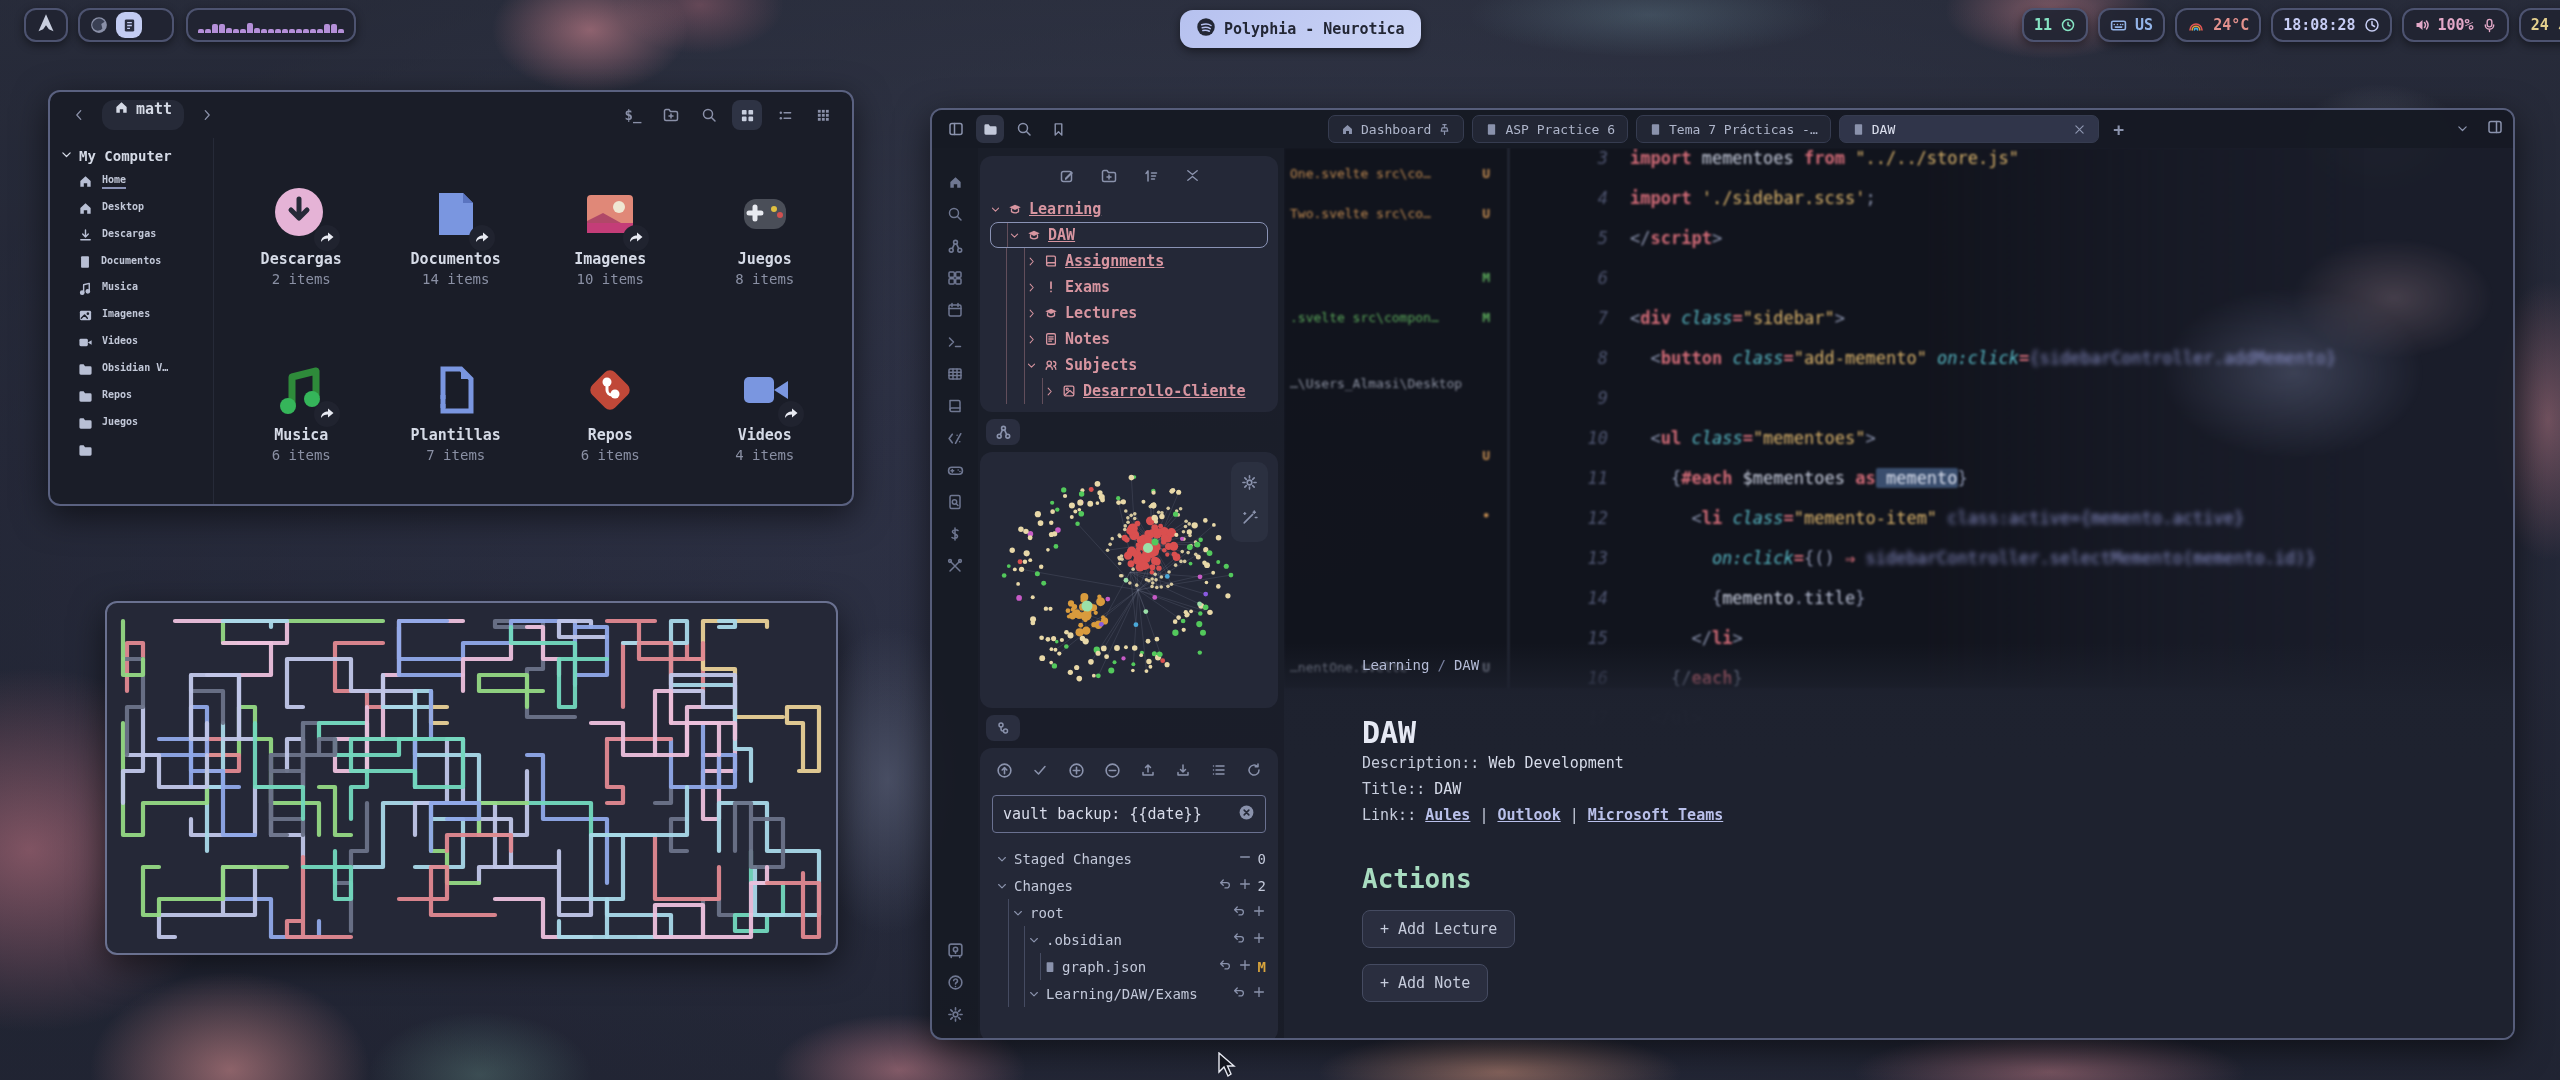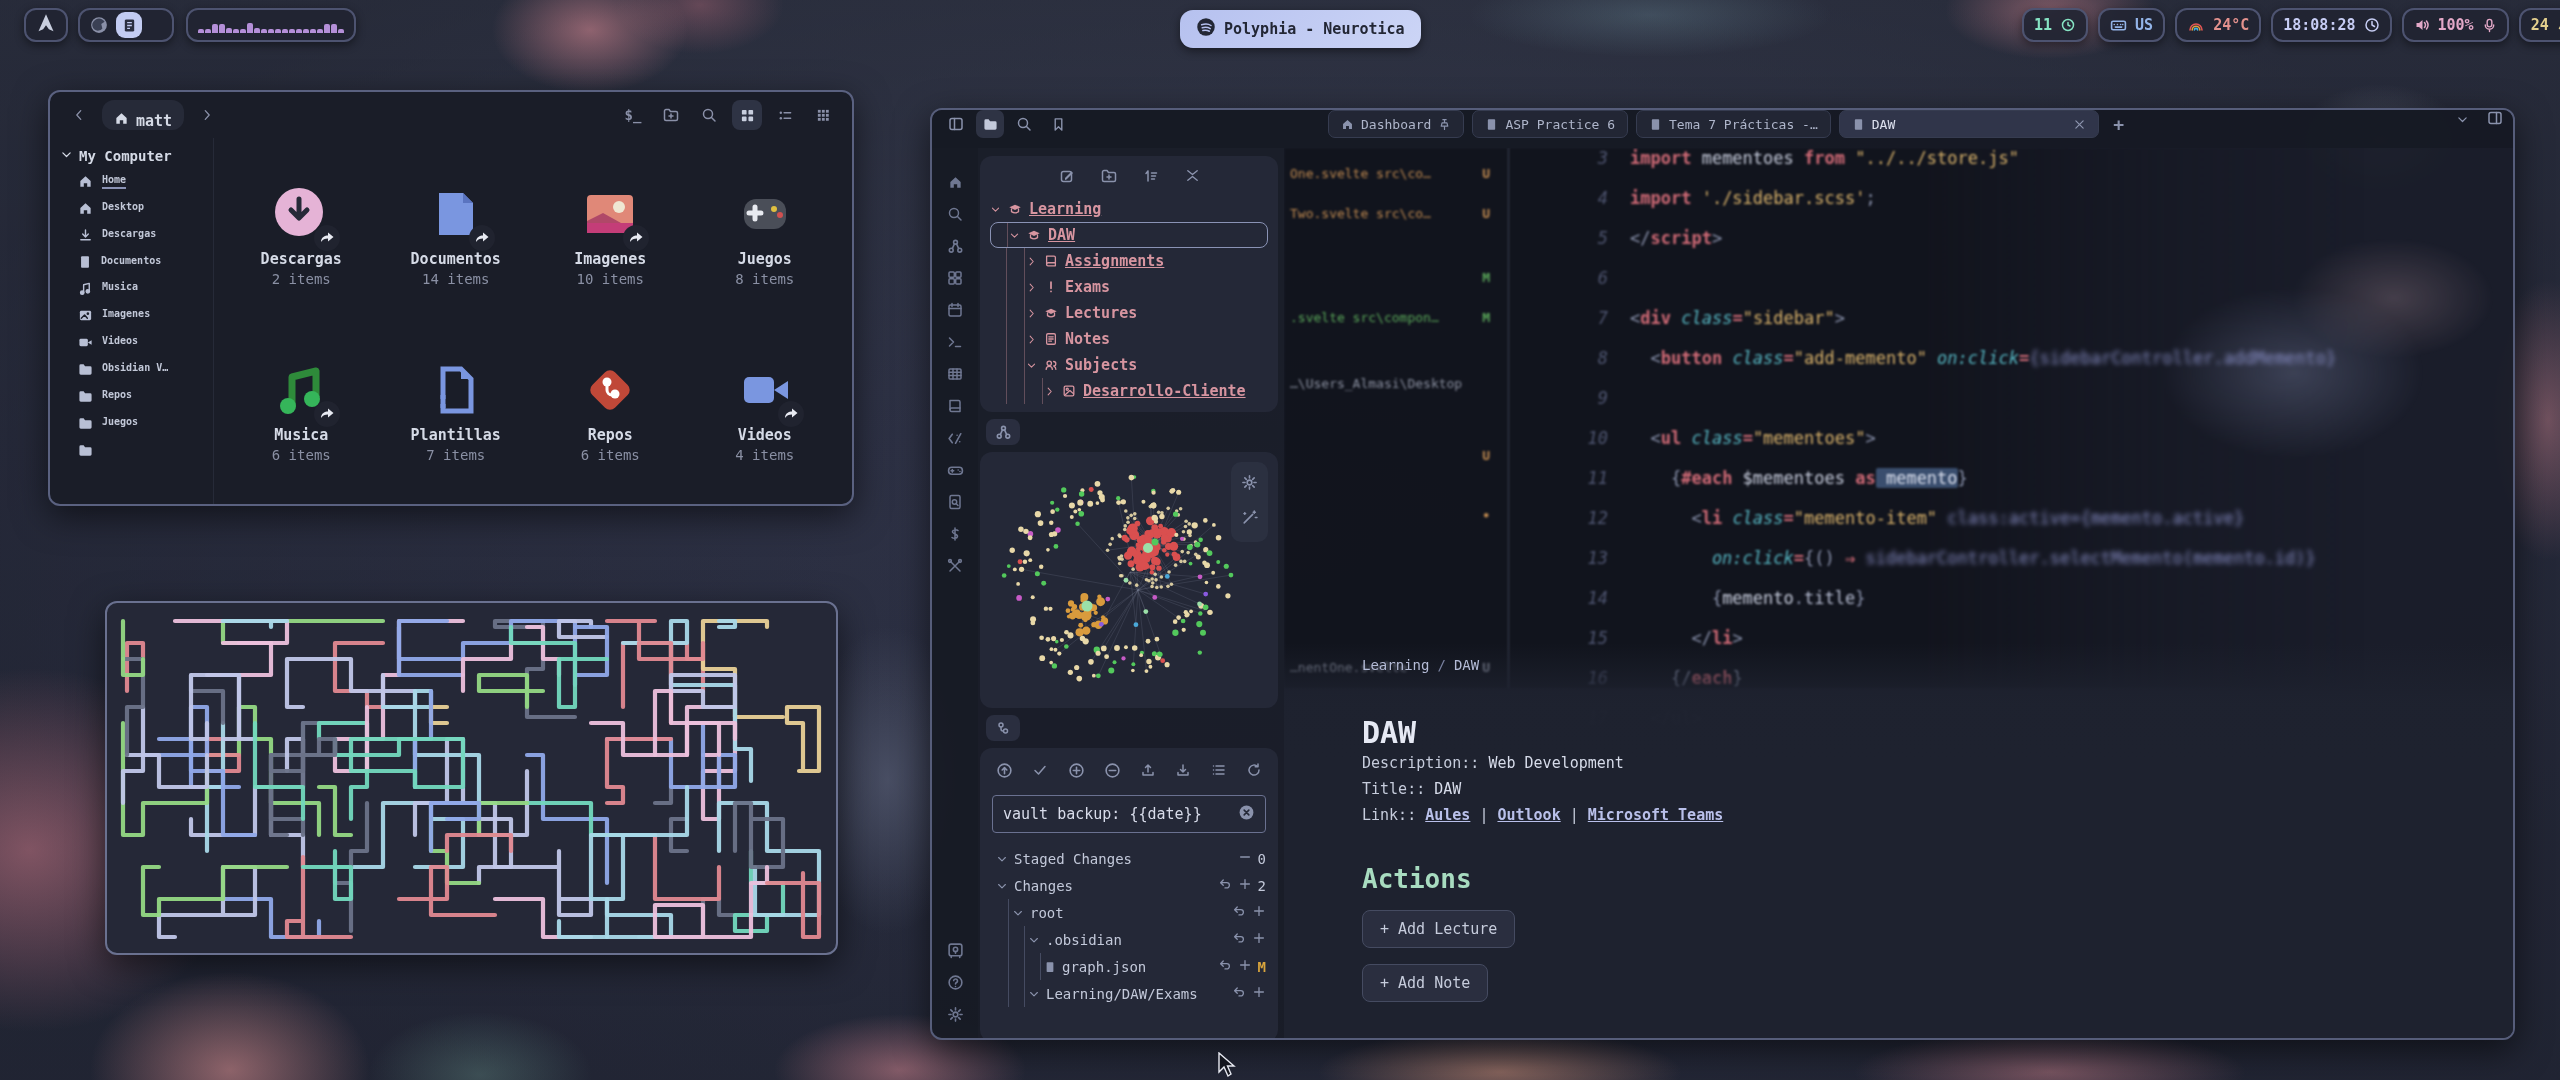--- a/index.html
+++ b/index.html
@@ -37,21 +37,21 @@
     display:flex; align-items:center; justify-content:center; }
   .vizwrap { display:flex; align-items:flex-end; gap:1px; height:16px; }
   .vizbar { width:6px; background:#b48fd8; border-radius:2px 2px 0 0; }
   
   .win { position:absolute; background:#1a1d28; border:2px solid #5a6180; border-radius:12px;
     box-shadow:0 10px 34px rgba(0,0,0,.55); overflow:hidden; }
   
   #fm { left:48px; top:90px; width:806px; height:416px; }
   .fm-toolbar { height:46px; display:flex; align-items:center; padding:0 14px; gap:8px;
     color:#9ba1b8; }
-  .crumb { background:#262a38; border-radius:12px; height:30px; display:flex; align-items:flex-end;
+  .crumb { background:#262a38; border-radius:12px; height:30px; display:flex; align-items:flex-start;
     gap:7px; padding:0 12px; color:#d5dae6; font-size:15px; font-weight:bold; }
   .fm-tool { width:30px; height:30px; display:flex; align-items:center; justify-content:center;
     border-radius:8px; color:#8a90a8; font-size:14px; font-weight:bold; }
   .fm-tool.active { background:#2e3344; color:#c8cede; }
   .fm-body { display:flex; height:368px; }
   .fm-side { width:164px; border-right:1px solid #262a38; padding-top:6px; overflow:hidden; }
   .fm-side-h { display:flex; align-items:center; gap:6px; color:#d5dae6; font-weight:bold;
     font-size:14px; padding:4px 10px; }
   .fm-item { display:flex; align-items:flex-start; gap:9px; color:#c2c8d8; font-size:10px;
     font-weight:bold; padding:6px 10px 6px 28px; }
@@ -62,21 +62,21 @@
   .ficon { position:relative; width:66px; height:66px; display:flex; align-items:center; justify-content:center; }
   .fname { color:#d5dae6; font-size:15px; font-weight:bold; }
   .fcount { color:#8a90a4; font-size:14px; }
   .emblem { position:absolute; right:-6px; bottom:-4px; width:26px; height:26px; border-radius:50%;
     background:#20232f; display:flex; align-items:center; justify-content:center; }
   
   #art { left:105px; top:601px; width:733px; height:354px; background:#252837; border-color:#6a7190; }
   
   #ob { left:930px; top:108px; width:1585px; height:932px; background:rgba(24,27,38,.88);
     border-color:#565d7a; }
-  .ob-tabbar { height:38px; display:flex; align-items:flex-start; background:rgba(22,25,35,.9);
+  .ob-tabbar { height:38px; display:flex; align-items:center; background:rgba(22,25,35,.9);
     padding:0 10px; gap:6px; color:#8a92ac; }
   .ob-tbtn { width:28px; height:28px; border-radius:7px; display:flex; align-items:center;
     justify-content:center; color:#8a92ac; }
   .ob-tbtn.active { background:#2e3344; color:#c3c9da; }
   .tabs { display:flex; gap:8px; margin-left:250px; align-items:center; }
   .tab { height:28px; display:flex; align-items:center; gap:7px; padding:0 12px;
     background:#222634; border:1px solid #363c50; border-radius:7px; color:#aeb5ca; font-size:13px; }
   .tab.active { background:#30354a; color:#dde1ef; width:260px; }
   .tab.active .grow { flex:1; }
   .tabbar-right { margin-left:auto; display:flex; gap:18px; align-items:center; color:#8a92ac; }

